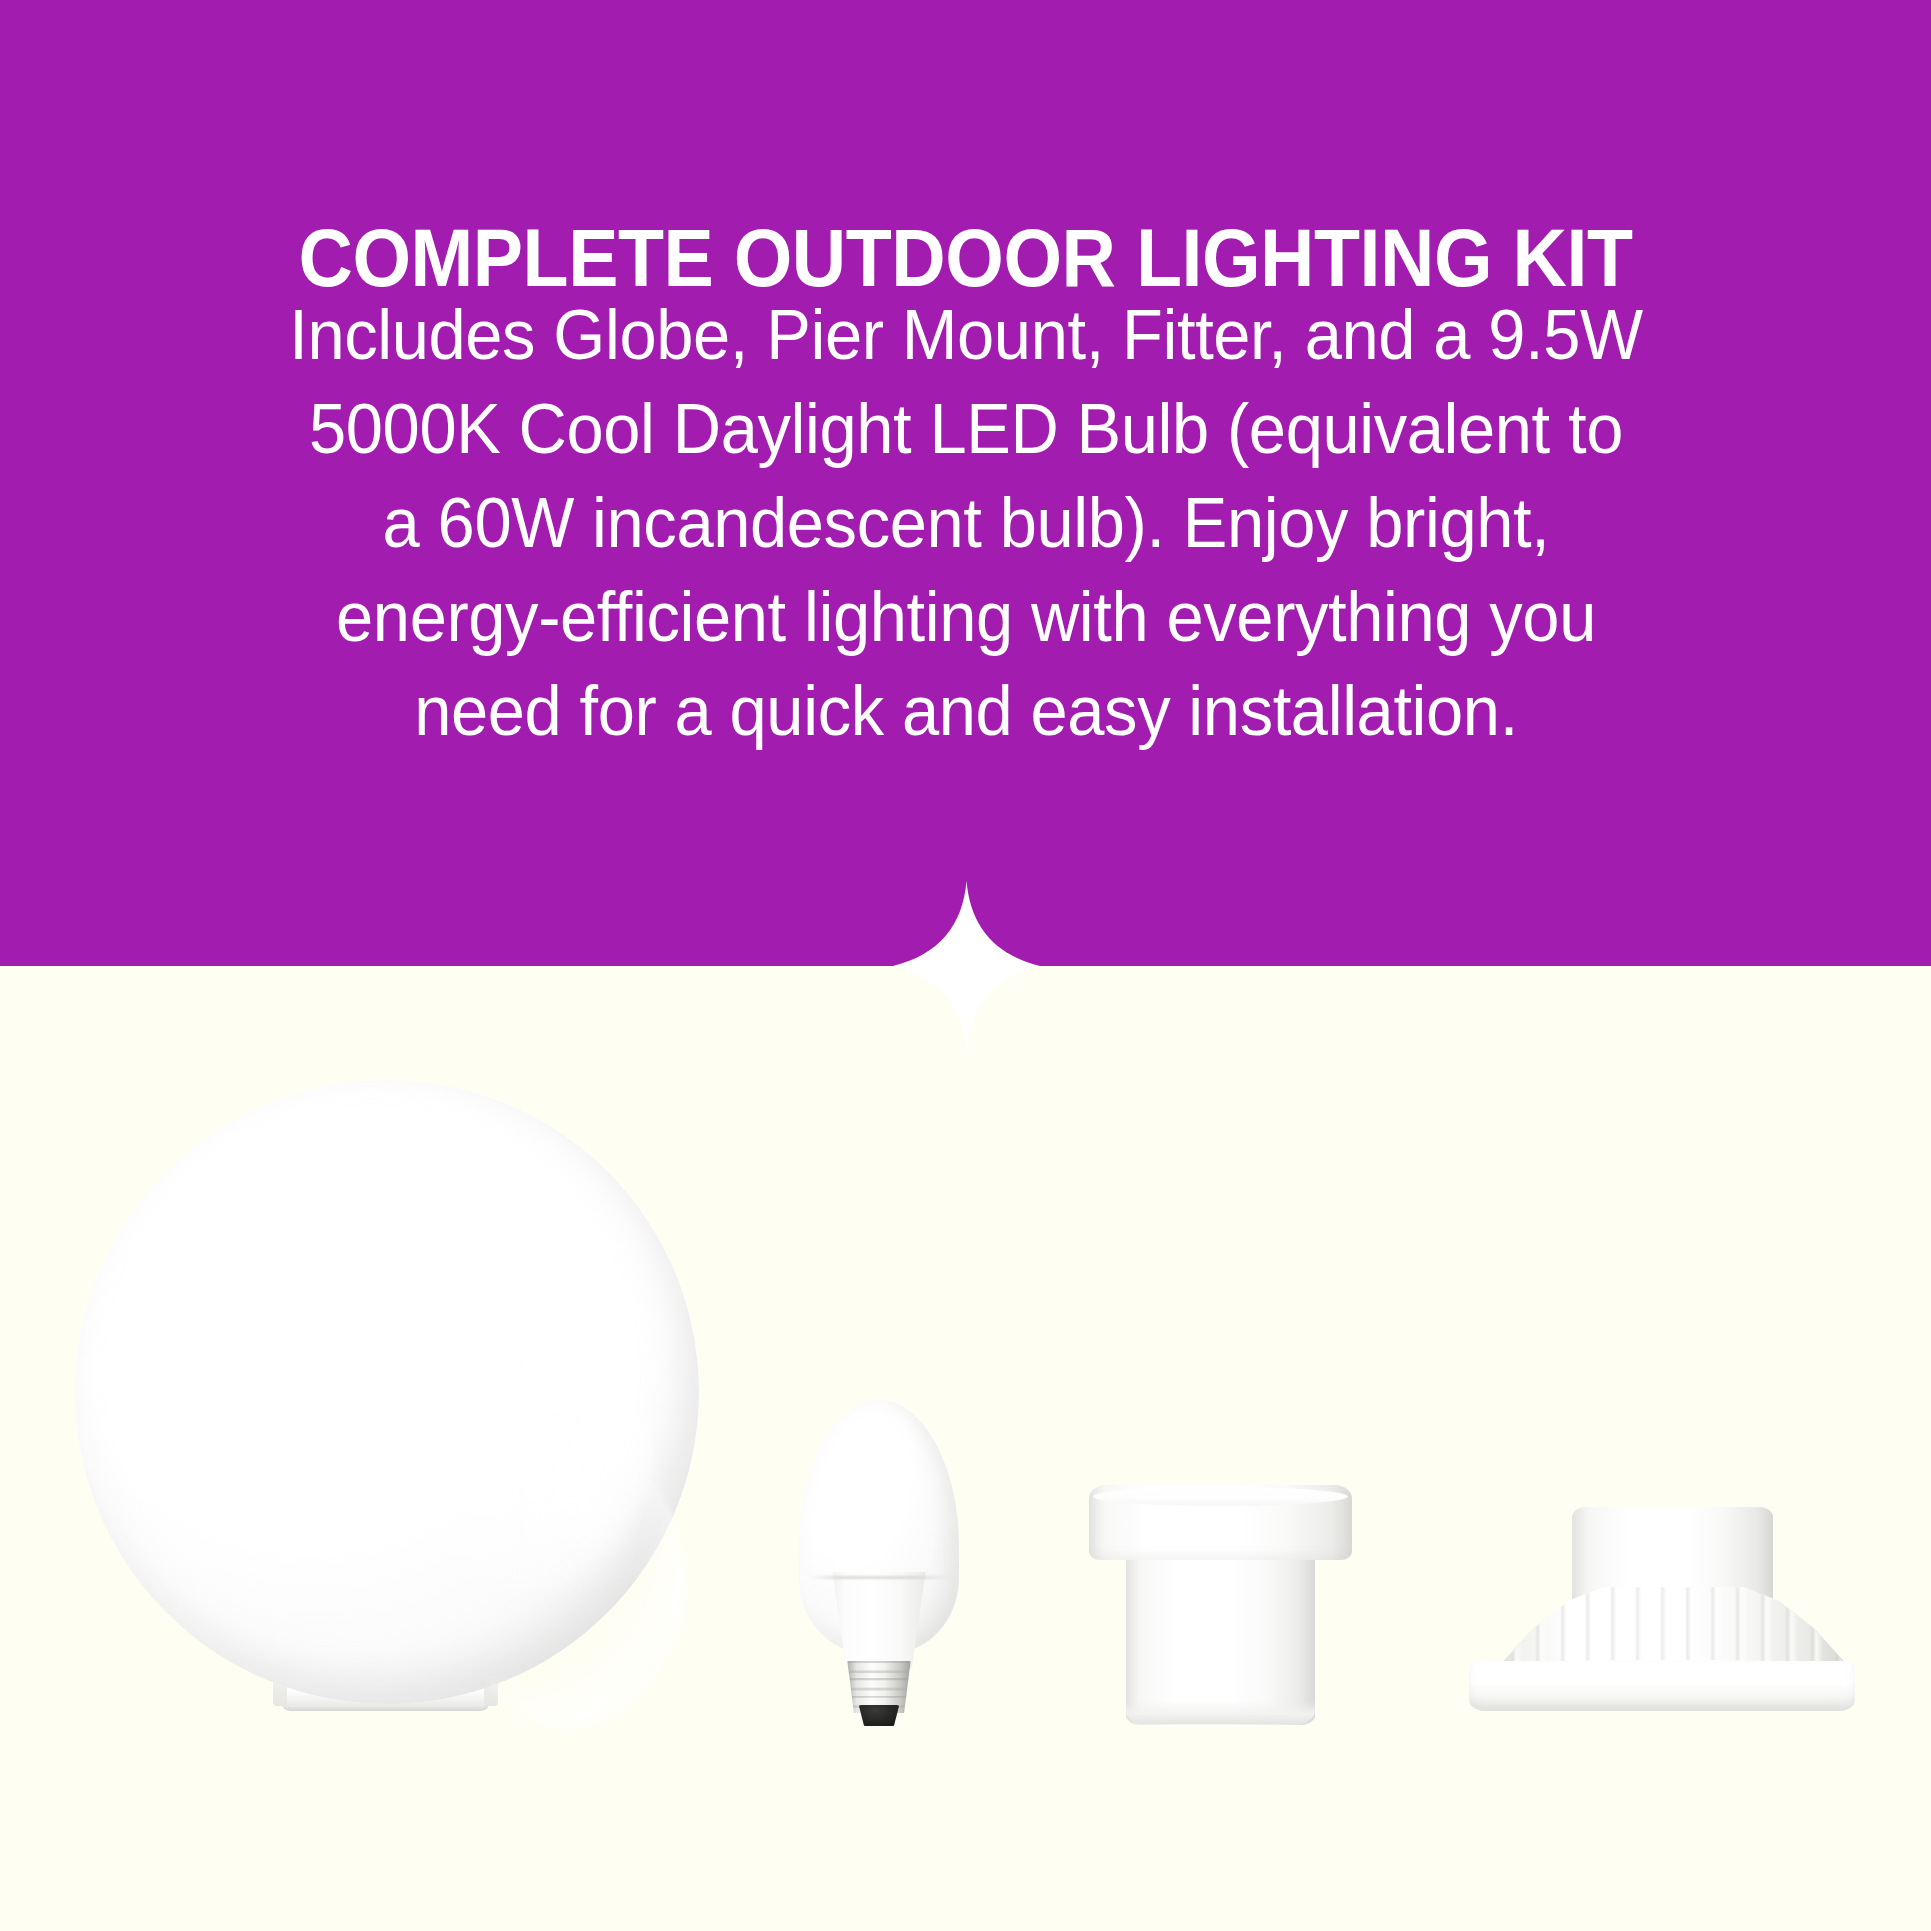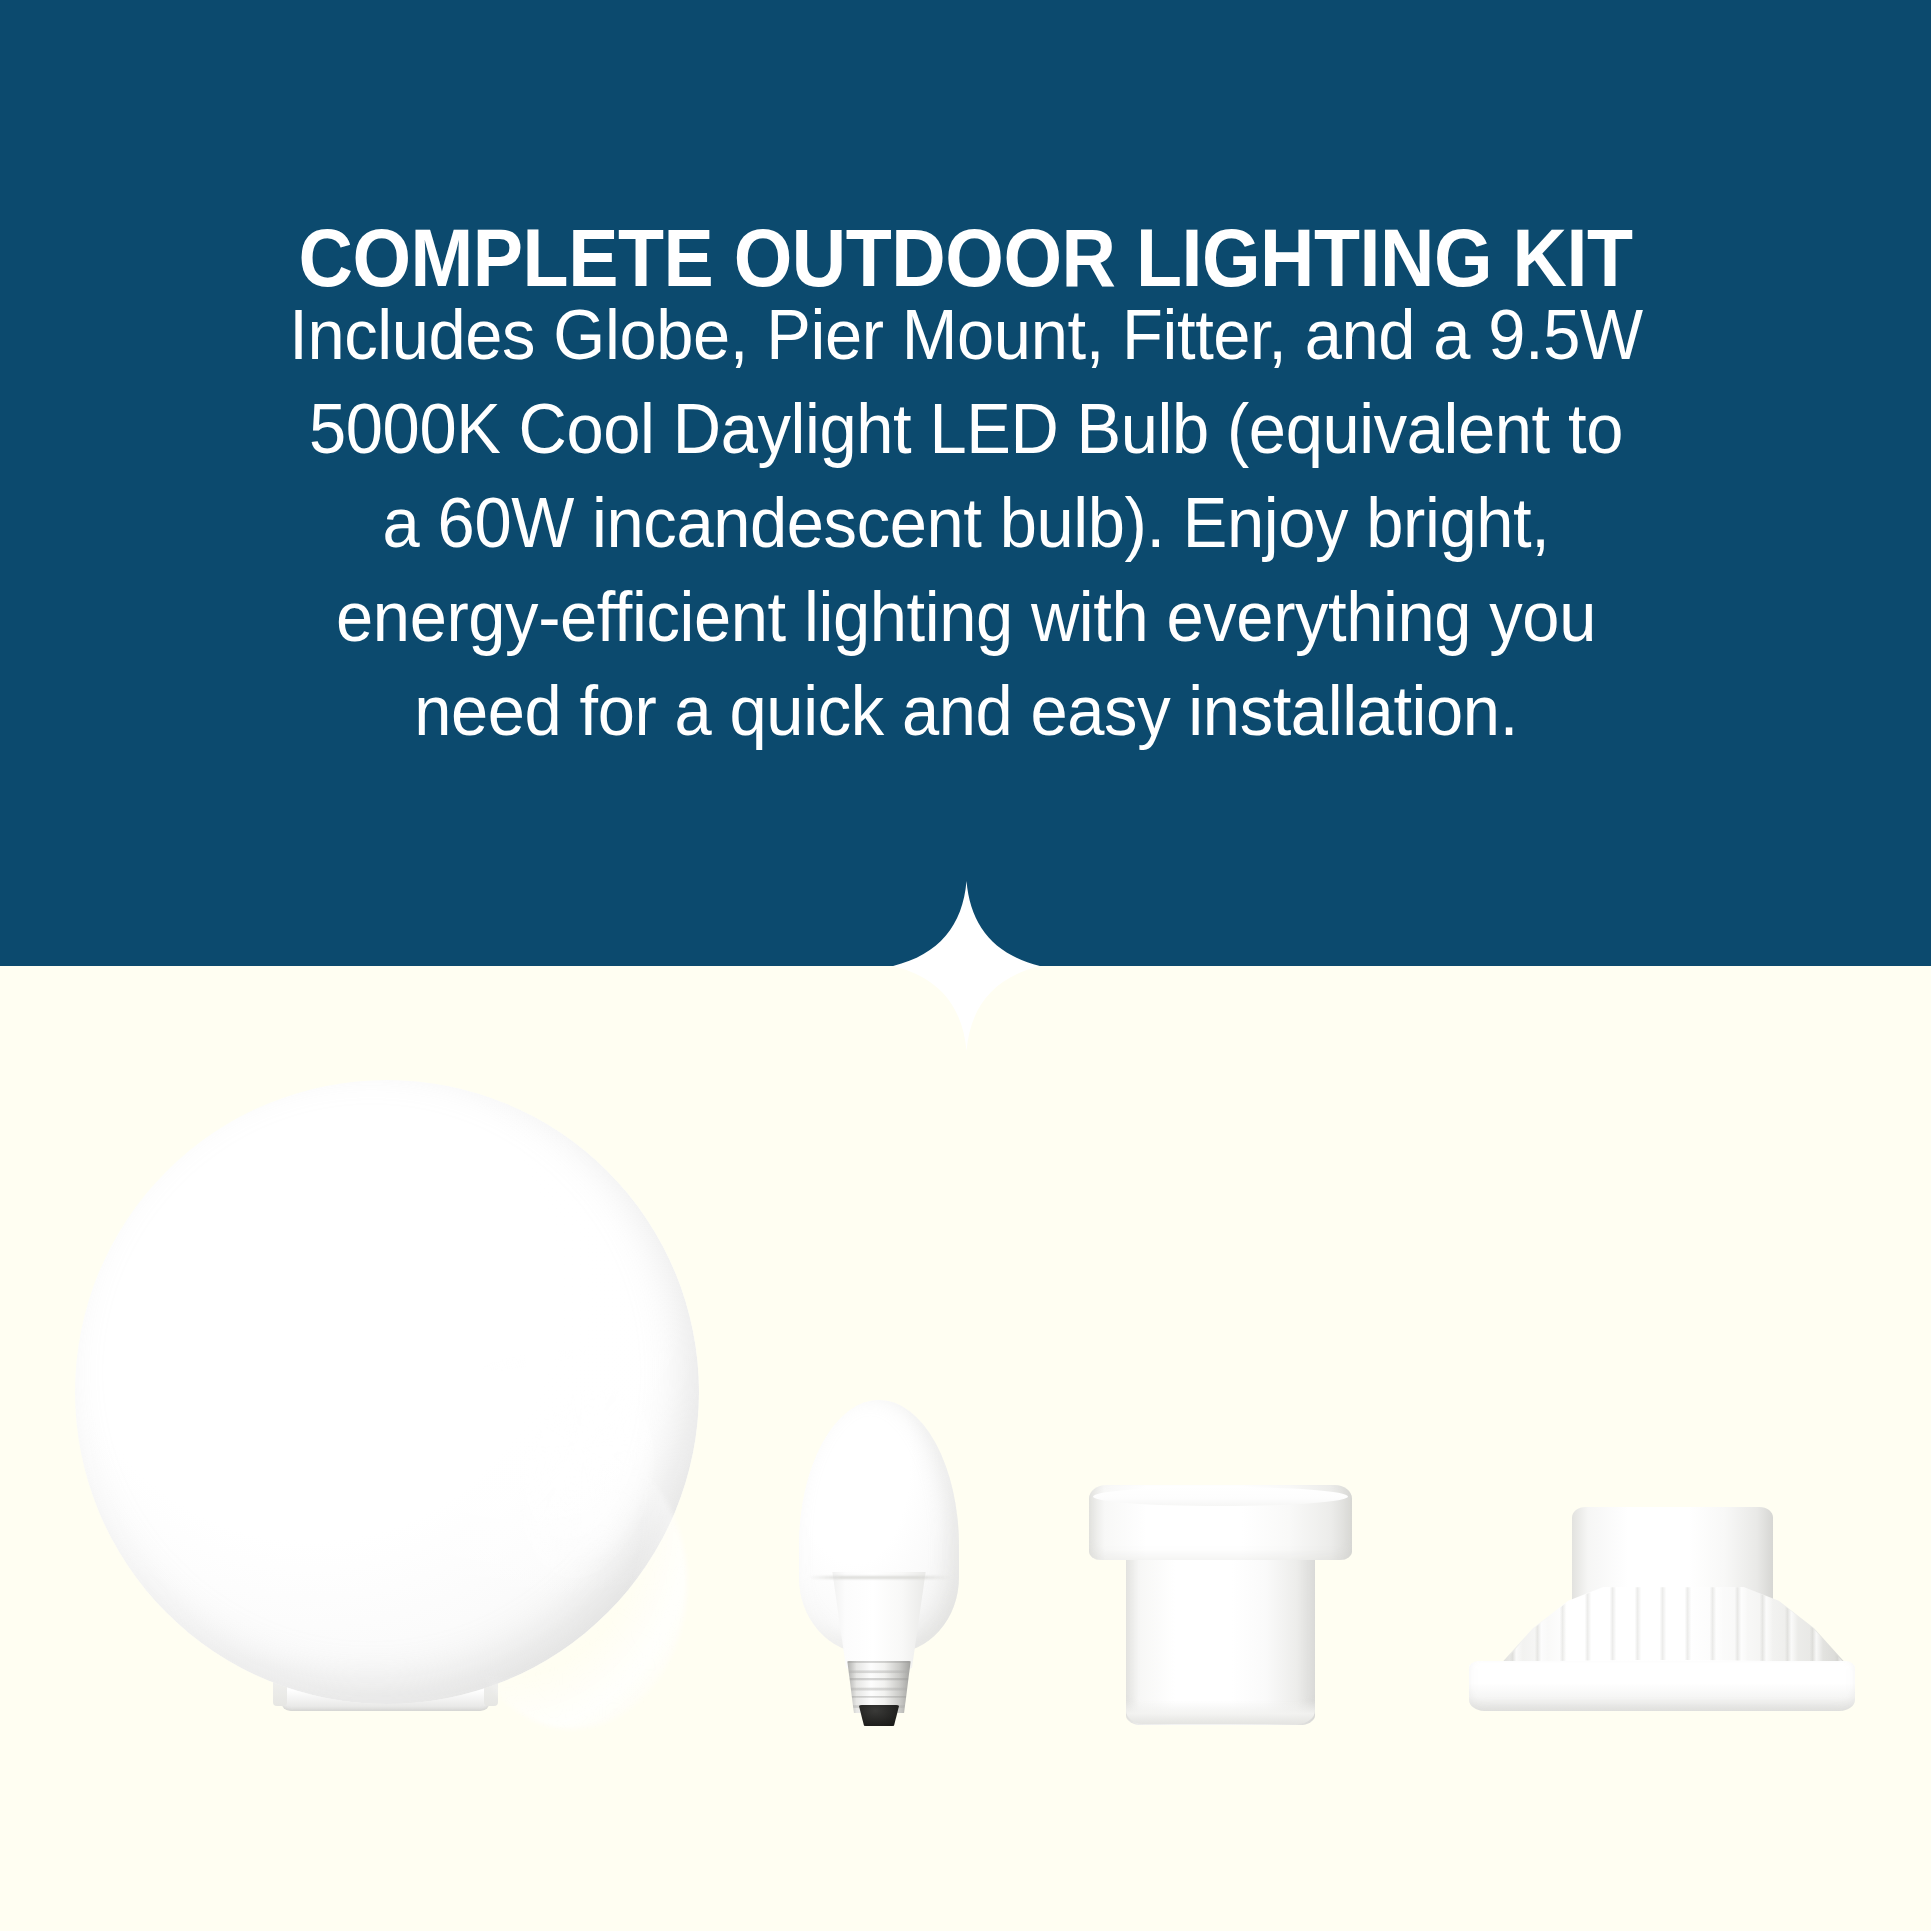--- a/index.html
+++ b/index.html
@@ -21,21 +21,21 @@
     background: #FFFEF2;
   }
 
   
   #blue-panel {
     position: absolute;
     left: 0;
     top: 0;
     width: 1931px;
     height: 966px;
-    background: #0c4a6e;
+    background: #a21caf;
     overflow: hidden;
   }
 
   #headline {
     position: absolute;
     left: 0;
     top: 158px;
     width: 1931px;
     text-align: center;
     color: #ffffff;

